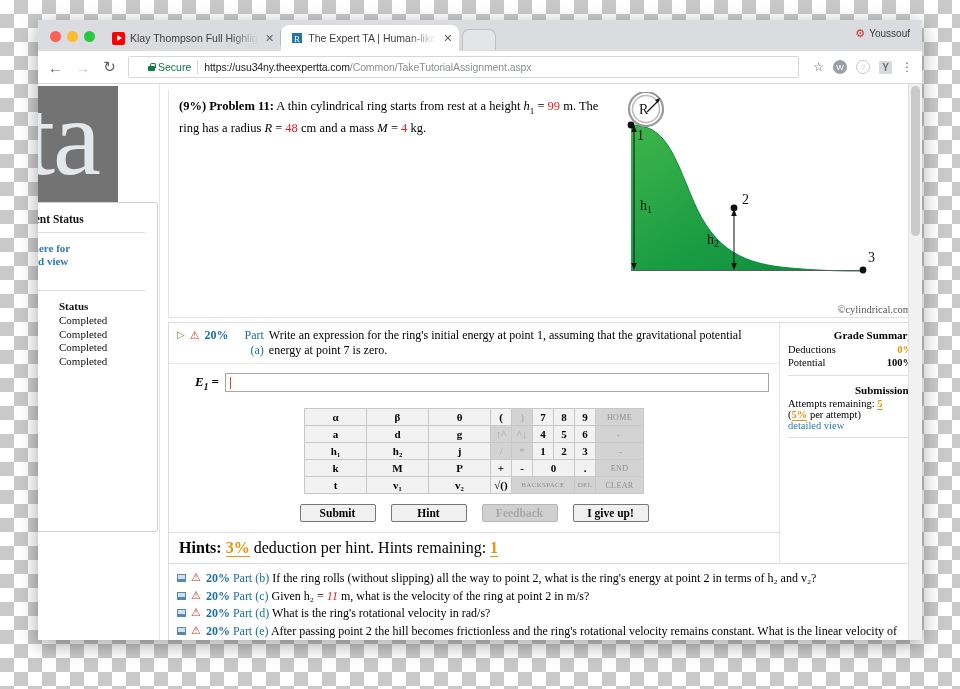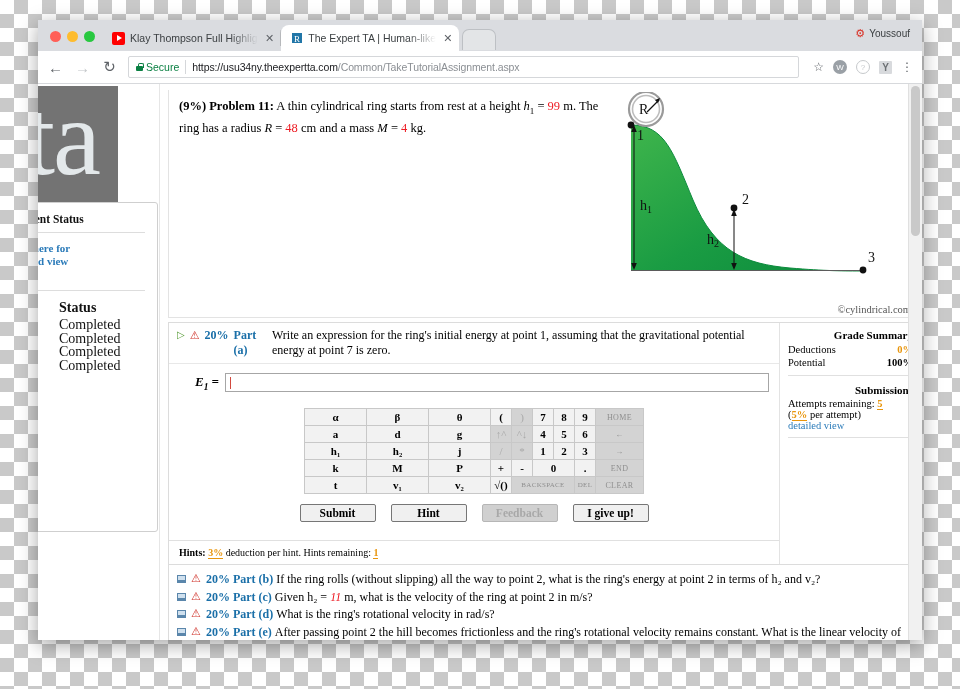--- a/index.html
+++ b/index.html
@@ -86,21 +86,21 @@
     gap: 10px;
   }
   .navbtn { font-size: 15px; color: #5f6368; width: 17px; text-align:center; }
   .navbtn.dim { color: #c3c6c9; }
   .omnibox {
     flex: 1;
     height: 22px;
     border: 1px solid #d5d7da;
     border-radius: 2px;
     display: flex; align-items: center;
-    padding: 0 7px;
+    padding: 0 19px;
     font-size: 10.5px;
     gap: 6px;
     background: #fff;
   }
   .secure { color: #0b8043; display:flex; align-items:center; gap:3px; font-size:10.5px;}
   .lock { width:7px; height:8px; position:relative; display:inline-block; }
   .lock:before{content:"";position:absolute;left:0;bottom:0;width:7px;height:5px;background:#0b8043;border-radius:1px;}
   .lock:after{content:"";position:absolute;left:1.5px;top:0;width:4px;height:4px;border:1.3px solid #0b8043;border-bottom:none;border-radius:2px 2px 0 0;}
   .url-div { width:1px; height:14px; background:#d5d7da; }
   .url { color:#202124; letter-spacing:-0.1px; }
@@ -148,21 +148,21 @@
     border-radius: 3px;
     background: #fff;
     padding: 10px 12px;
     font-family: "Liberation Serif", serif;
     font-size: 11px;
     color: #111;
   }
   .status-title { font-weight: bold; font-size: 11.5px; padding-bottom:4px; }
   .hr { border-bottom: 1px solid #ddd; margin: 3px 0 9px 0; }
   .detail-link { color:#2b7bb9; font-weight:bold; font-size:11px; line-height:13px; }
-  .tbl { width: 100%; border-collapse: collapse; font-size: 14px; }
+  .tbl { width: 100%; border-collapse: collapse; font-size: 11px; }
   .tbl th { text-align: left; font-weight: bold; padding: 0 0 2px 0; }
   .tbl td { padding: 0; line-height: 13.5px; }
   .tbl .pnum { color:#2b7bb9; font-weight:bold; width: 46px;}
   .content {
     flex: 1;
     position: relative;
     overflow: hidden;
     padding: 6px 0 0 8px;
     background: #fff;
   }
@@ -201,21 +201,21 @@
     font-family: "Liberation Serif", serif;
     font-size: 12px;
     padding: 5px 6px 5px 8px;
     border-bottom: 1px solid #e8e8e8;
     color: #000;
     display:flex; align-items:flex-start; gap:5px;
   }
   .tri { color:#5a9e3a; font-size: 10px; line-height: 14px; }
   .warn { color:#d0342c; font-size: 11px; line-height:14px; }
   .pct { color:#1a6fa8; font-weight:bold; }
-  .partlbl { color:#1a6fa8; font-weight:bold; }
+  .partlbl { color:#1a6fa8; font-weight:normal;text-align:right; }
   .answer-row { display:flex; align-items:center; gap:6px; padding:9px 10px 4px 26px; }
   .ans-label { font-family:"Liberation Serif", serif; font-size:13px; font-weight:bold; font-style:italic;}
   .ans-input {
     flex:1; height: 19px;
     border: 1px solid #a6a6a6;
     background:#fff;
     display:flex; align-items:center;
     padding-left: 4px;
   }
   .caret { width:1px; height:12px; background:#d2493f; }
@@ -241,23 +241,22 @@
   .btn {
     font-family:"Liberation Serif", serif;
     font-size: 11.5px; font-weight:bold;
     border:1px solid #767676; background:#f0f0f0;
     padding: 2px 0; width: 76px; text-align:center;
     border-radius:2px; color:#000;
   }
   .btn.dis { background:#d0d0d0; color:#a8a8a8; border-color:#b6b6b6; }
   .footrow {
     display:flex; border-top:1px solid #e0e0e0;
-    font-family:"Liberation Serif", serif; font-size:10px;
+    font-family:"Liberation Serif", serif; font-size:16px;
     padding: 6px 0;
-    margin-top: 8px;
   }
   .foot-cell { flex:1; padding: 0 10px; }
   .foot-cell + .foot-cell { border-left:1px solid #e0e0e0; }
   .uval { color:#e8950c; font-weight:bold; border-bottom:1px solid #e8950c; }
   .grade {
     width: 142px; flex: 0 0 142px;
     border-left: 1px solid #e3e3e3;
     padding: 6px 8px;
     font-family: "Liberation Serif", serif;
     font-size: 10.5px;

